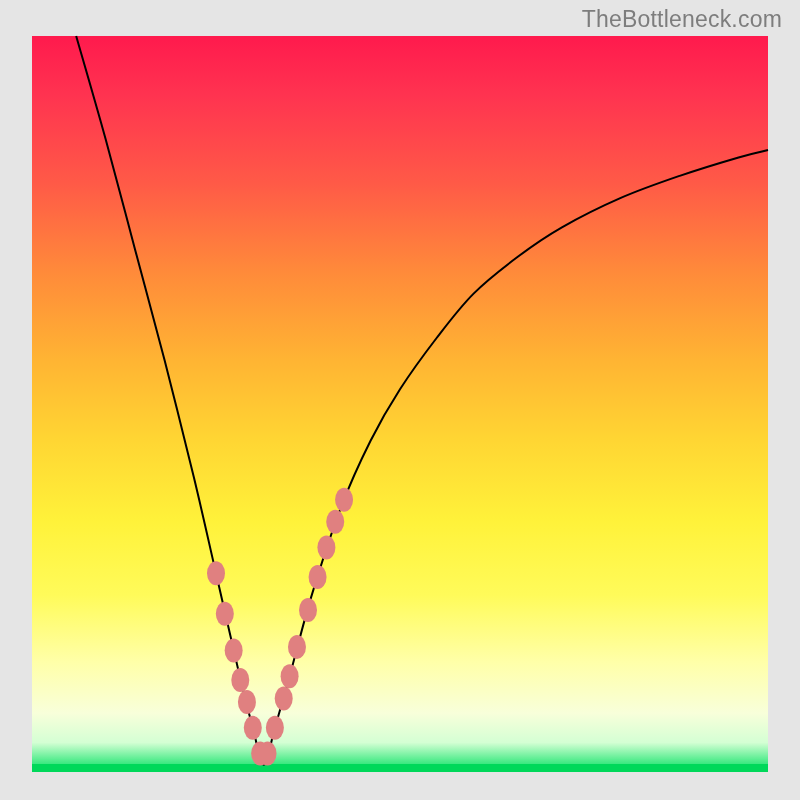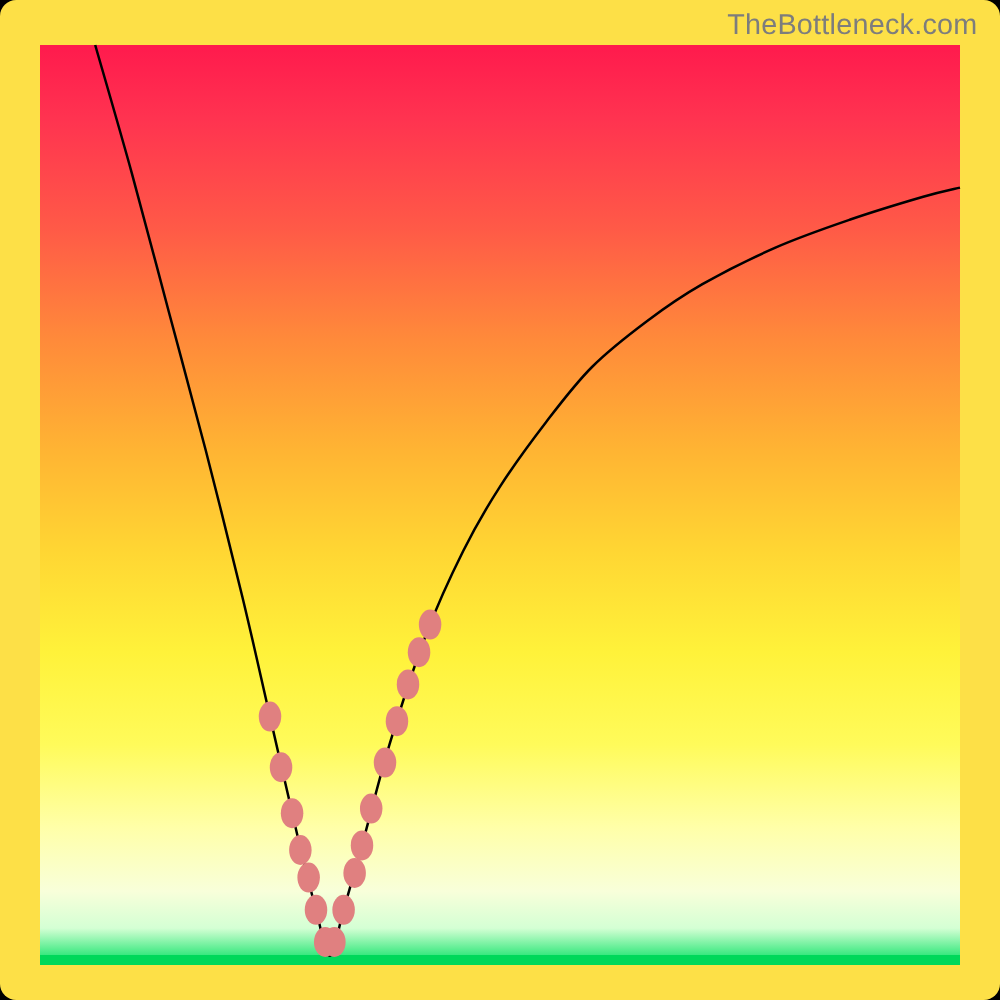--- a/index.html
+++ b/index.html
@@ -9,22 +9,21 @@
     height: 800px;
     background: #000000;
     overflow: hidden;
   }
   .frame {
     position: absolute;
     left: 0;
     top: 0;
     width: 800px;
     height: 800px;
-    background: #fde047;
-    border-radius: 13px;
+    background: #e5e5e5;
   }
   .plot-area {
     position: absolute;
     left: 32px;
     top: 36px;
     width: 736px;
     height: 736px;
   }
   .gradient-bg {
     position: absolute;

